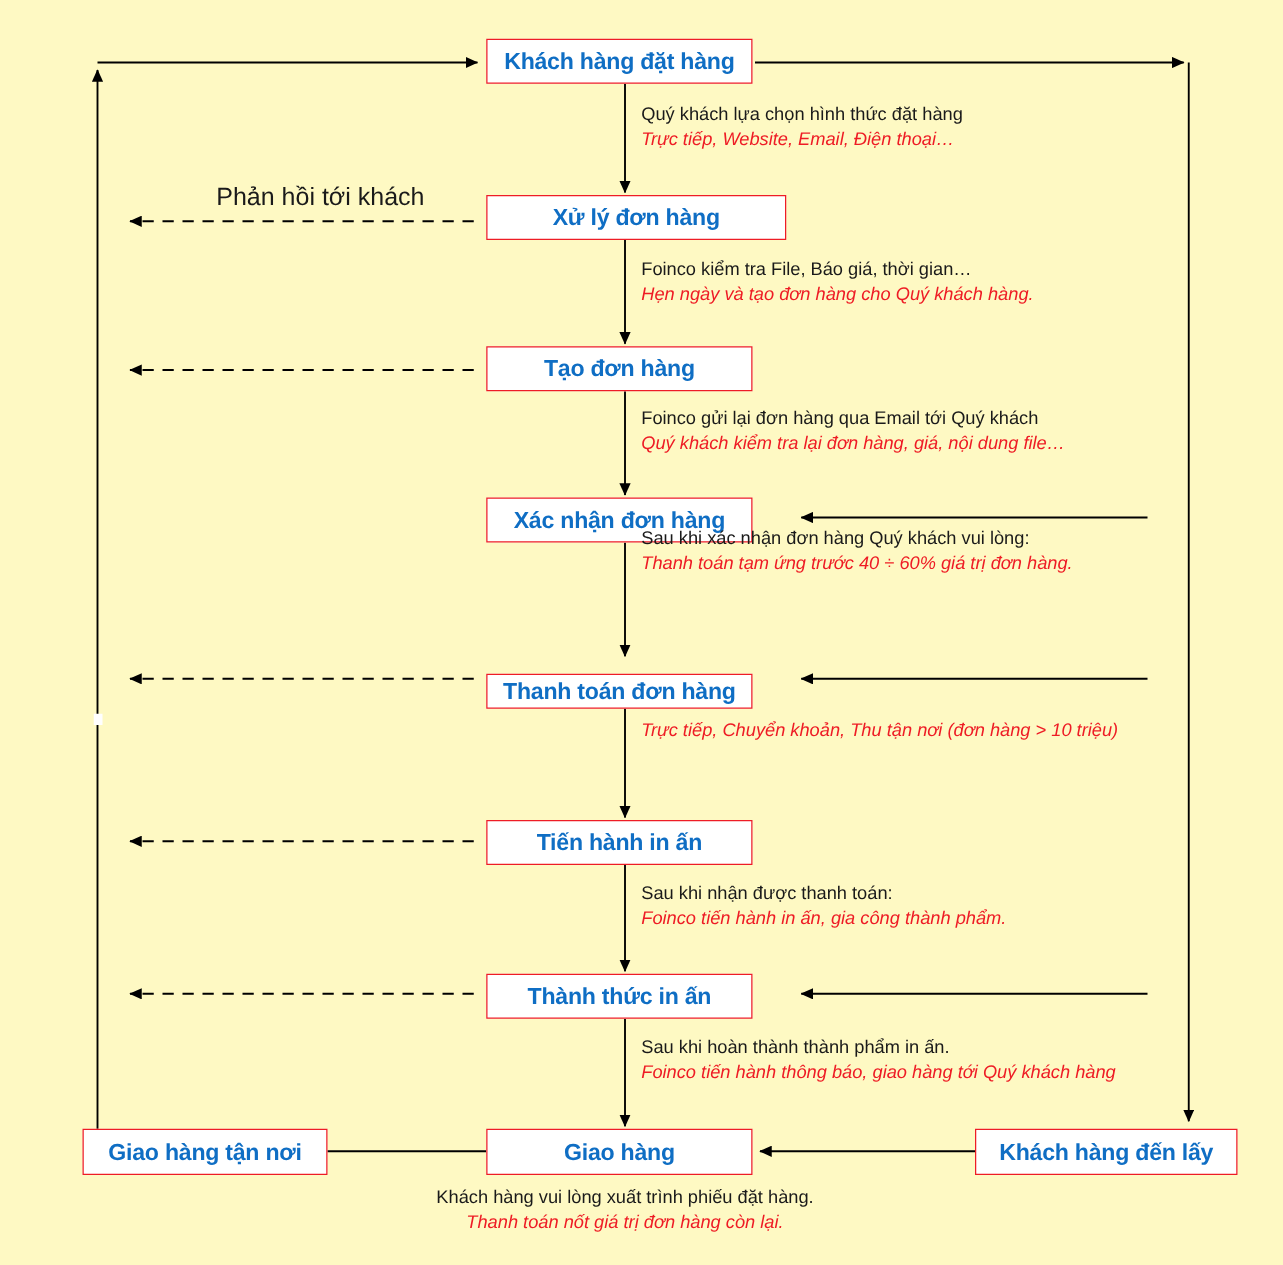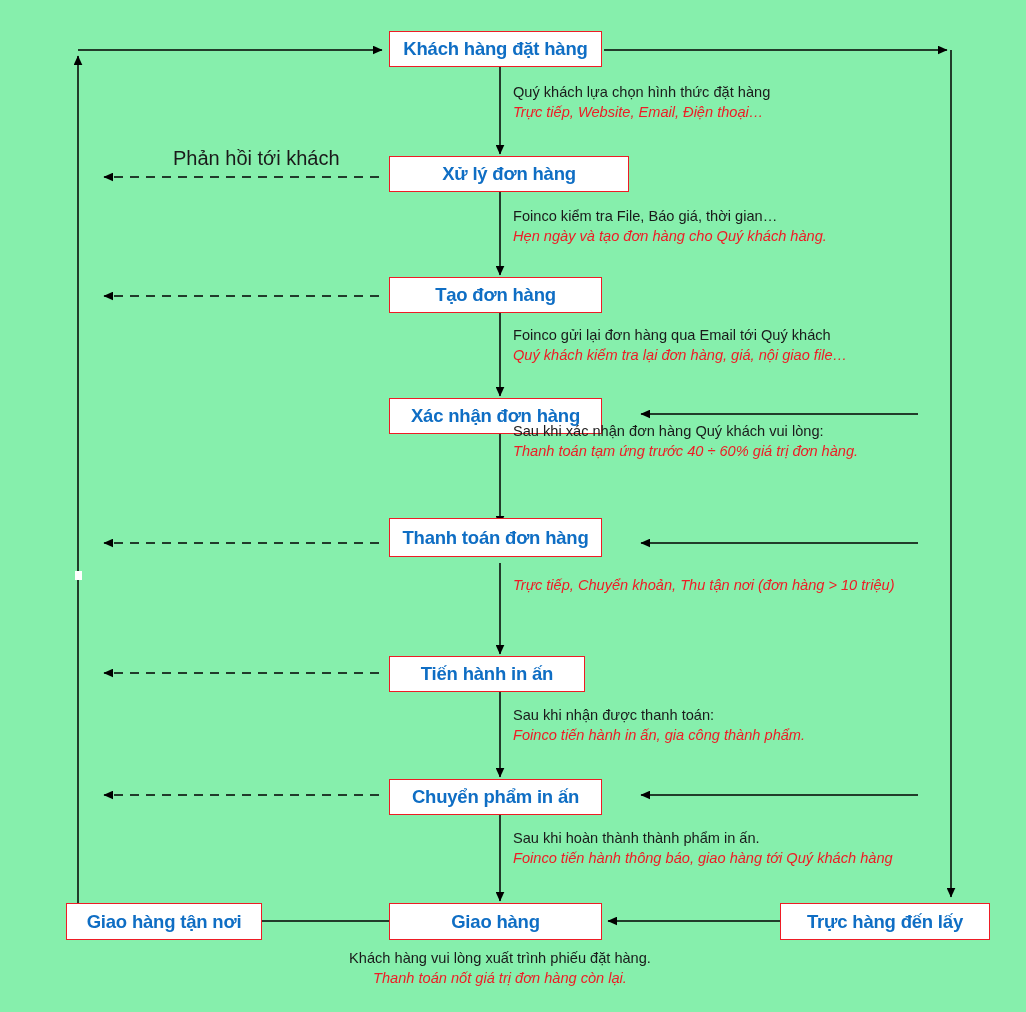--- a/index.html
+++ b/index.html
@@ -5,21 +5,21 @@
 <style>
   html,body{margin:0;padding:0;background:#ffffff;}
   body{
     font-family:"Liberation Sans","DejaVu Sans",sans-serif;
     -webkit-font-smoothing:antialiased;
   }
   #canvas{
     position:relative;
     width:1026px;
     height:1012px;
-    background:#86efac;
+    background:#fef9c3;
     overflow:hidden;
   }
   svg#wires{
     position:absolute;
     left:0; top:0;
     width:1026px; height:1012px;
     pointer-events:none;
   }
   .node{
     position:absolute;
@@ -120,59 +120,59 @@
   </div>
 
   <div class="node" style="left:389px;top:398px;width:213px;height:36px;">
     <span>Xác nhận đơn hàng</span>
   </div>
 
   <div class="node" style="left:389px;top:277px;width:213px;height:36px;">
     <span>Tạo đơn hàng</span>
   </div>
 
-  <div class="node" style="left:389px;top:518px;width:213px;height:39px;">
+  <div class="node" style="left:389px;top:539px;width:213px;height:28px;">
     <span>Thanh toán đơn hàng</span>
   </div>
 
-  <div class="node" style="left:389px;top:656px;width:196px;height:36px;">
+  <div class="node" style="left:389px;top:656px;width:213px;height:36px;">
     <span>Tiến hành in ấn</span>
   </div>
 
   <div class="node" style="left:389px;top:779px;width:213px;height:36px;">
-    <span>Chuyển phẩm in ấn</span>
+    <span>Thành thức in ấn</span>
   </div>
 
   <div class="node" style="left:389px;top:903px;width:213px;height:37px;">
     <span>Giao hàng</span>
   </div>
 
   <div class="node" style="left:32px;top:903px;width:196px;height:37px;margin-left:34px;">
     <span>Giao hàng tận nơi</span>
   </div>
 
   <div class="node" style="left:780px;top:903px;width:210px;height:37px;">
-    <span>Trực hàng đến lấy</span>
+    <span>Khách hàng đến lấy</span>
   </div>
 
   <div class="edge-label" style="left:173px;top:147px;">Phản hồi tới khách</div>
 
   <div class="ann" style="left:513px;top:82px;">
     <span class="l1">Quý khách lựa chọn hình thức đặt hàng</span>
     <span class="l2">Trực tiếp, Website, Email, Điện thoại…</span>
   </div>
 
   <div class="ann" style="left:513px;top:206px;">
     <span class="l1">Foinco kiểm tra File, Báo giá, thời gian…</span>
     <span class="l2">Hẹn ngày và tạo đơn hàng cho Quý khách hàng.</span>
   </div>
 
   <div class="ann" style="left:513px;top:325px;">
     <span class="l1">Foinco gửi lại đơn hàng qua Email tới Quý khách</span>
-    <span class="l2">Quý khách kiểm tra lại đơn hàng, giá, nội giao file…</span>
+    <span class="l2">Quý khách kiểm tra lại đơn hàng, giá, nội dung file…</span>
   </div>
 
   <div class="ann" style="left:513px;top:421px;">
     <span class="l1">Sau khi xác nhận đơn hàng Quý khách vui lòng:</span>
     <span class="l2">Thanh toán tạm ứng trước 40 ÷ 60% giá trị đơn hàng.</span>
   </div>
 
   <div class="ann" style="left:513px;top:575px;">
     <span class="l2">Trực tiếp, Chuyển khoản, Thu tận nơi (đơn hàng &gt; 10 triệu)</span>
   </div>

